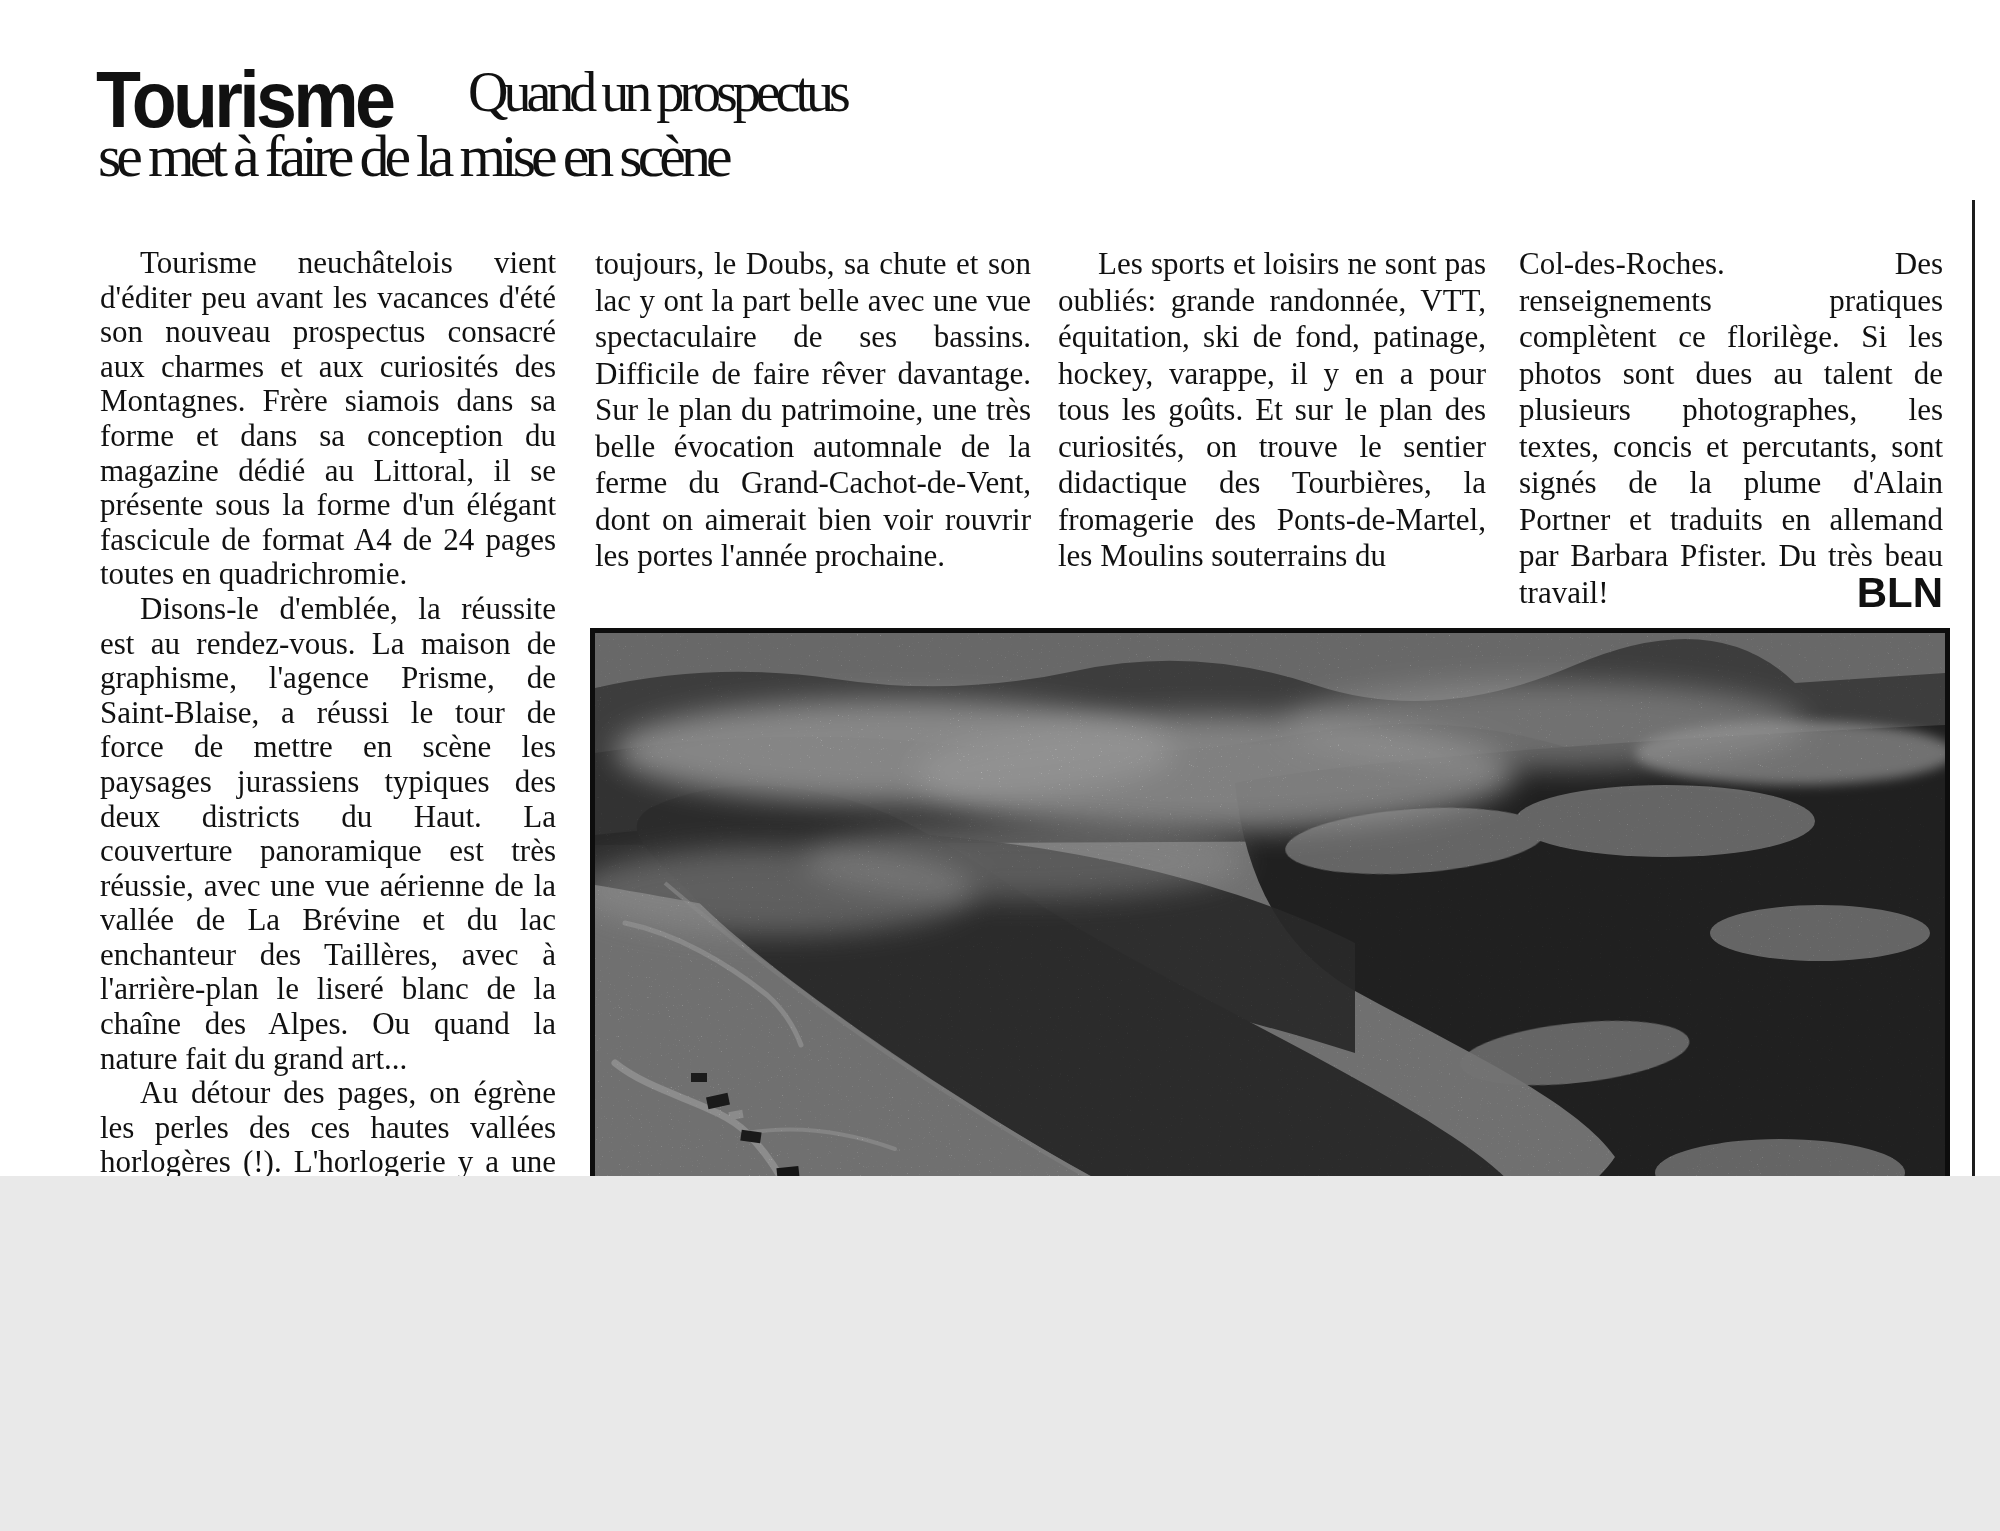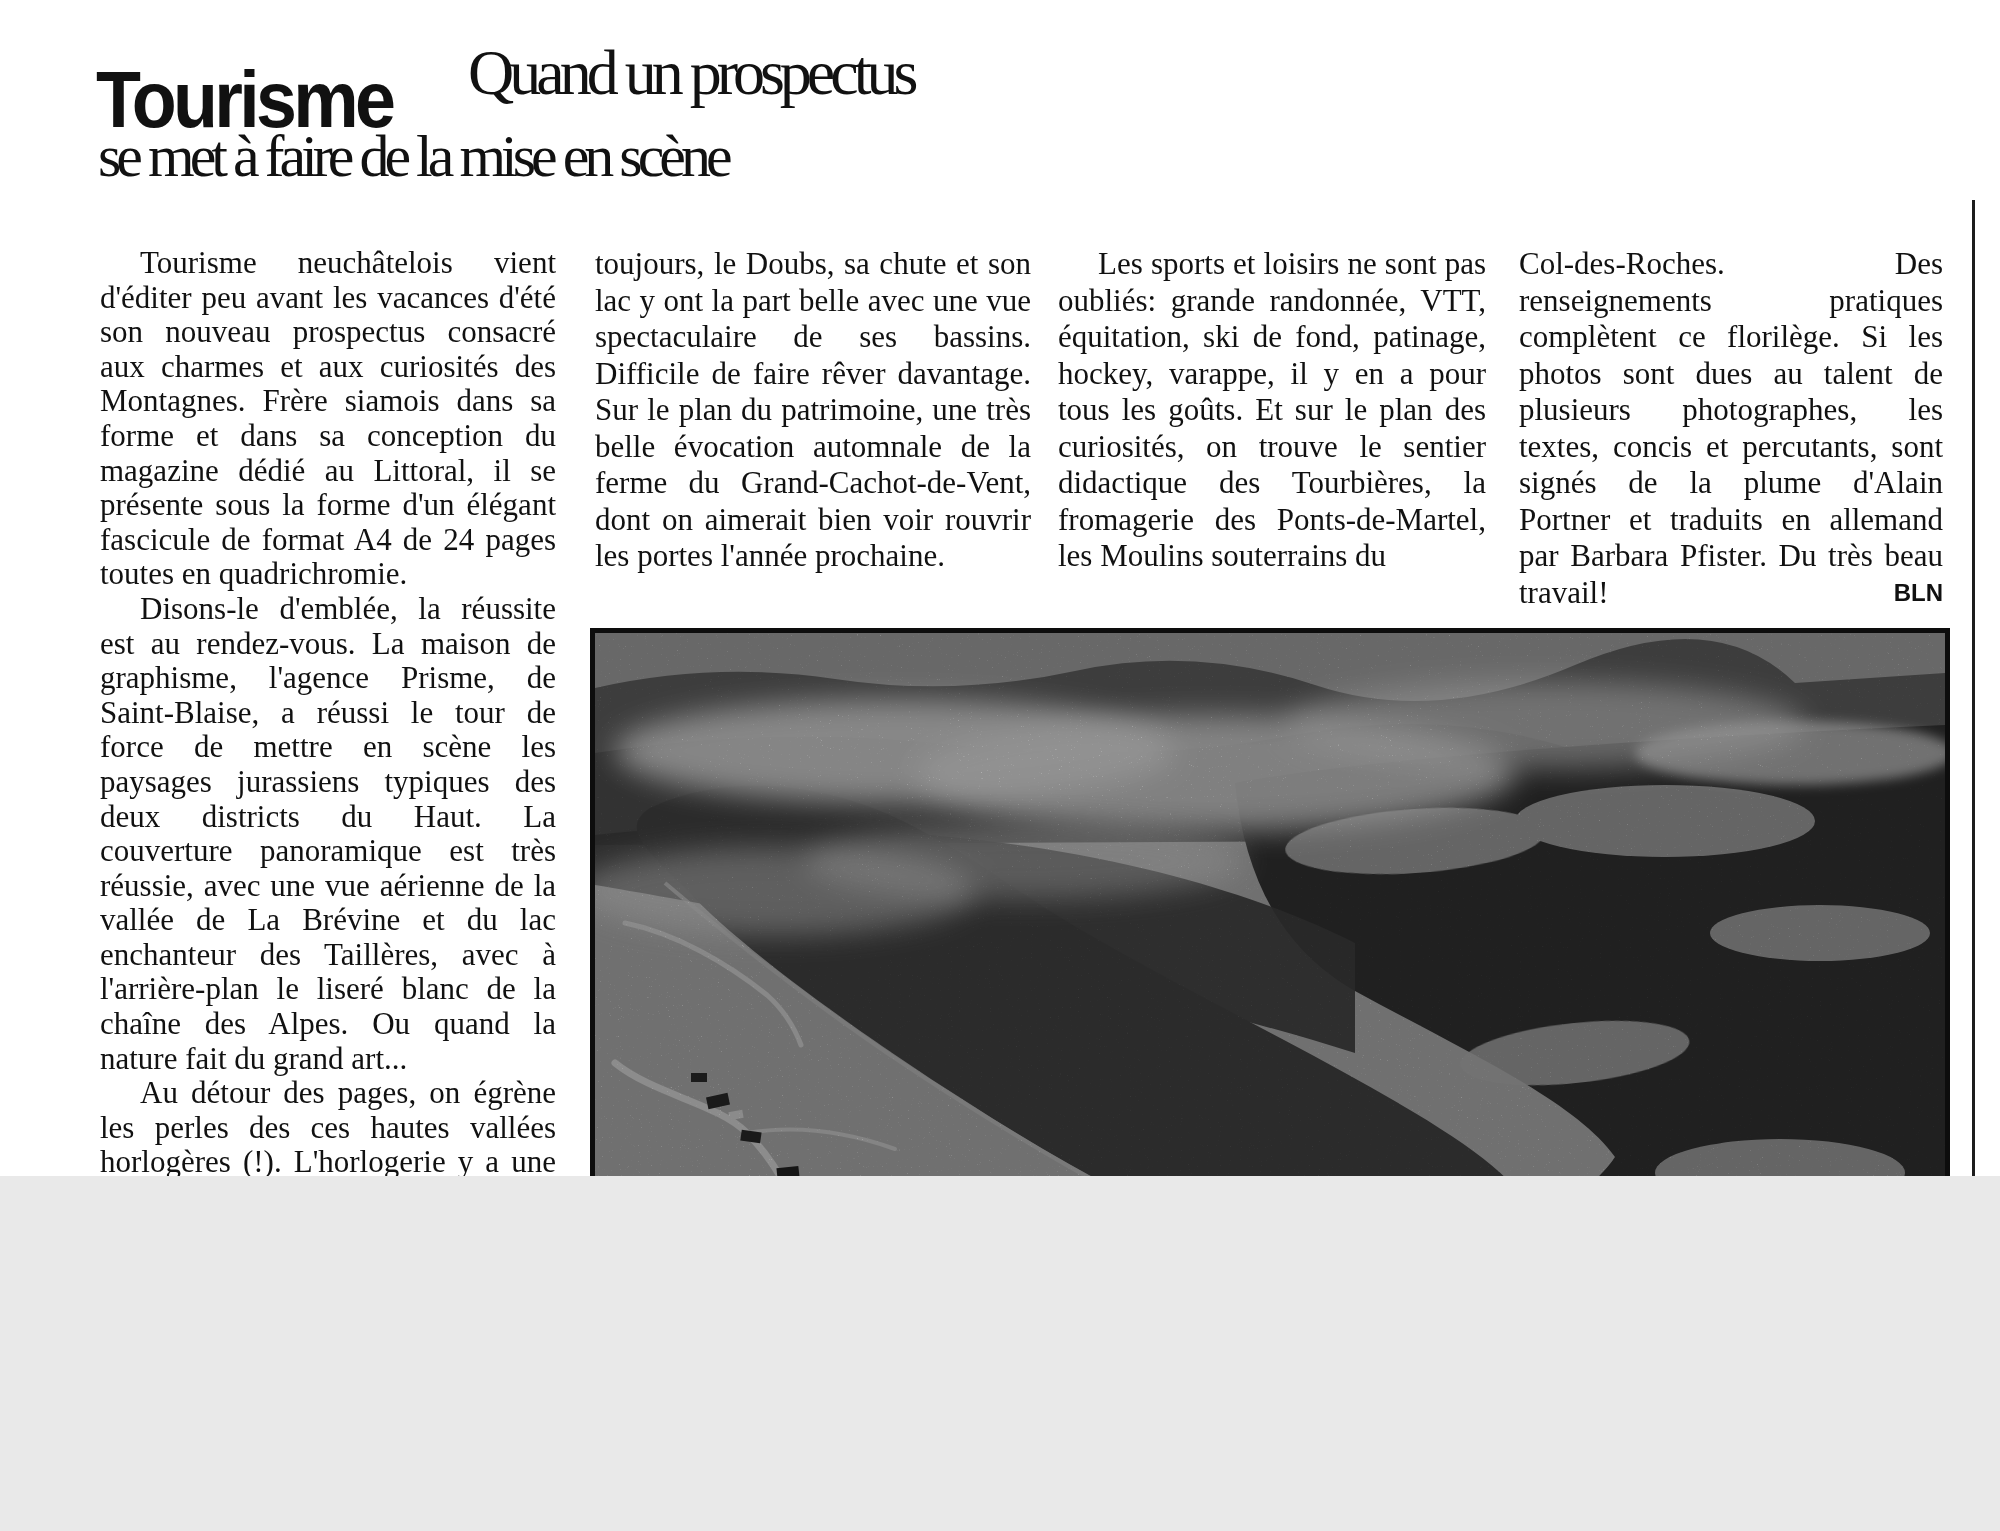--- a/index.html
+++ b/index.html
@@ -8,37 +8,37 @@
     font-family:"Liberation Serif", serif; color:#111; overflow:hidden;
     margin:0 auto;
   }
   .kicker {
     position:absolute; left:96px; top:54px;
     font-family:"Liberation Sans", sans-serif; font-weight:700;
     font-size:80px; letter-spacing:-4px; transform:scaleX(.92);
     transform-origin:left top; white-space:nowrap;
   }
   .hl1 {
-    position:absolute; left:468px; top:36px;
-    font-size:64px; letter-spacing:-5px; white-space:nowrap;
+    position:absolute; left:468px; top:60px;
+    font-size:56px; letter-spacing:-5px; white-space:nowrap;
   }
   .hl2 {
     position:absolute; left:98px; top:122px;
     font-size:60px; letter-spacing:-5px; white-space:nowrap;
   }
   .col { position:absolute; top:246px; text-align:justify; font-size:31px; line-height:36.5px; }
   .col p { margin:0; padding:0; }
   .col p.ind { text-indent:40px; }
   .col1 { left:100px; width:456px; line-height:34.6px; }
   .col2 { left:595px; width:436px; }
   .col3 { left:1058px; width:428px; }
   .col4 { left:1519px; width:424px; }
   .byline {
     font-family:"Liberation Sans", sans-serif; font-weight:700;
-    font-size:24px; text-align:right; margin-top:-36.5px;
+    font-size:42px; text-align:right; margin-top:-36.5px;
   }
   .photo-frame {
     position:absolute; left:590px; top:628px; width:1350px; height:780px;
     border:5px solid #0d0d0d; background:#bfbfbf; box-sizing:content-box;
   }
   .photo-frame svg { display:block; width:1350px; height:780px; }
   .caption-row {
     position:absolute; left:600px; top:1440px; width:1348px;
     display:flex; justify-content:space-between; align-items:baseline;
   }

